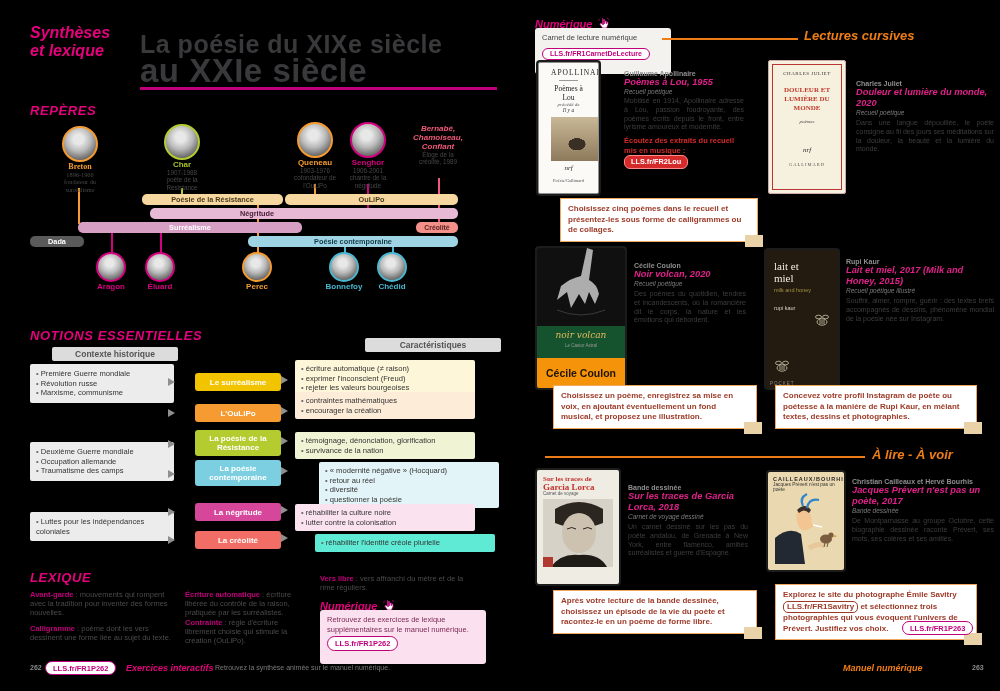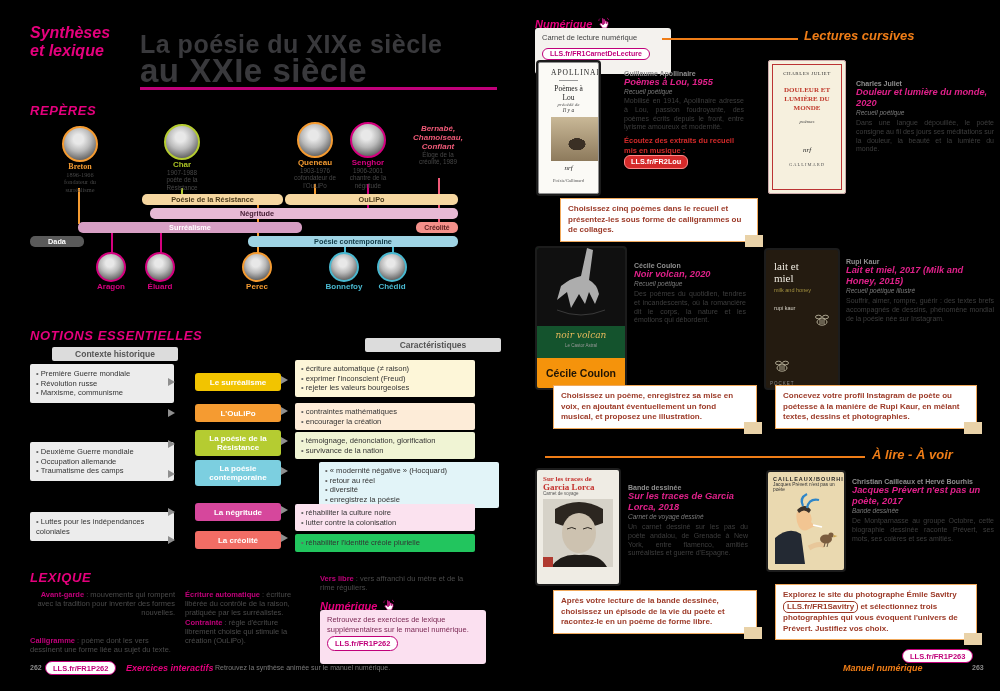--- a/index.html
+++ b/index.html
@@ -22,21 +22,21 @@
   .vline{width:2px;}
   
   .colhead{font-size:8.5px;font-weight:bold;color:#555;background:#dcdcdc;border-radius:2px;padding:2px 8px;text-align:center;}
   .card{background:#ececec;border-radius:2px;padding:5px 6px;}
   .card div,.fcard div{font-size:7.6px;line-height:9.6px;color:#333;}
   .card div::before,.fcard div::before{content:"• ";color:#666;}
   .chip{color:#fff;font-weight:bold;font-size:8px;line-height:9px;display:flex;align-items:center;justify-content:center;text-align:center;border-radius:3px;padding:2px;}
   .c1{background:#f2c400;} .c2{background:#f59b31;} .c3{background:#b5cc31;}
   .c4{background:#7ccfe0;} .c5{background:#d6479c;} .c6{background:#f26d65;}
   .f1{background:#fdf6d8;} .f2{background:#fdecd8;} .f3{background:#f0f4d4;}
-  .f4{background:#e2f4f8;} .f5{background:#fbe2ef;} .f6{background:#22c55e;}
+  .f4{background:#e2f4f8;} .f5{background:#fbe2ef;} .f6{background:#5eead4;margin-left:20px;}
   .fcard{border-radius:2px;padding:4px 6px;}
   .tri{width:0;height:0;border:4px solid transparent;border-left:7px solid #8f8f8f;}
   
   .lex{font-size:7.5px;line-height:9.2px;color:#4a4a4a;}
   .lexterm{color:#c0007a;font-weight:bold;}
   .numlab{color:#e5007d;font-weight:900;font-style:italic;font-size:11px;}
   .llsbtn{display:inline-block;border:1.5px solid #c0007a;color:#c0007a;background:#fff;
           border-radius:8px;font-weight:bold;font-size:7.5px;padding:1.5px 7px;white-space:nowrap;}
   .pinkbox{background:#fbe0f0;border-radius:3px;padding:5px 7px;font-size:7.5px;line-height:9.5px;color:#7c2a55;}
   .footnote{font-size:7px;color:#7a7a7a;}
@@ -189,45 +189,45 @@
   <div class="abs tri" style="left:281px;top:437px;"></div>
   <div class="abs tri" style="left:281px;top:467px;"></div>
   <div class="abs tri" style="left:281px;top:506px;"></div>
   <div class="abs tri" style="left:281px;top:534px;"></div>
 
   <div class="abs fcard f1" style="left:295px;top:360px;width:168px;">
     <div>écriture automatique (≠ raison)</div>
     <div>exprimer l'inconscient (Freud)</div>
     <div>rejeter les valeurs bourgeoises</div>
   </div>
-  <div class="abs fcard f2" style="left:295px;top:403px;width:168px;">
+  <div class="abs fcard f2" style="left:295px;top:392px;width:168px;">
     <div>contraintes mathématiques</div>
     <div>encourager la création</div>
   </div>
   <div class="abs fcard f3" style="left:295px;top:432px;width:168px;">
     <div>témoignage, dénonciation, glorification</div>
     <div>survivance de la nation</div>
   </div>
   <div class="abs fcard f4" style="left:295px;top:462px;width:168px;margin-left:24px;">
     <div>« modernité négative » (Hocquard)</div>
     <div>retour au réel</div>
     <div>diversité</div>
-    <div>enregistrez la poésie</div>
+    <div>questionner la poésie</div>
   </div>
   <div class="abs fcard f5" style="left:295px;top:504px;width:168px;">
     <div>réhabiliter la culture noire</div>
     <div>lutter contre la colonisation</div>
   </div>
   <div class="abs fcard f6" style="left:295px;top:534px;width:168px;">
     <div>réhabiliter l'identité créole plurielle</div>
   </div>
 
   <div class="abs hpink" style="left:30px;top:570px;">LEXIQUE</div>
   <div class="abs lex" style="left:30px;top:590px;width:145px;">
-    <div style="margin-bottom:18px;text-align:right;"><span class="lexterm">Avant-garde</span><span> : mouvements qui rompent avec la tradition pour inventer des formes nouvelles.</span></div>
+    <div style="margin-bottom:6px;"><span class="lexterm">Avant-garde</span><span> : mouvements qui rompent avec la tradition pour inventer des formes nouvelles.</span></div>
     <div><span class="lexterm">Calligramme</span><span> : poème dont les vers dessinent une forme liée au sujet du texte.</span></div>
   </div>
   <div class="abs lex" style="left:185px;top:590px;width:122px;">
     <div><span class="lexterm">Écriture automatique</span><span> : écriture libérée du contrôle de la raison, pratiquée par les surréalistes.</span></div>
     <div style="margin-bottom:6px;"><span class="lexterm">Contrainte</span><span> : règle d'écriture librement choisie qui stimule la création (OuLiPo).</span></div>
   </div>
   <div class="abs lex" style="left:320px;top:574px;width:150px;">
     <div><span class="lexterm">Vers libre</span><span> : vers affranchi du mètre et de la rime réguliers.</span></div>
   </div>
   <div class="abs" style="left:320px;top:596px;">
@@ -401,16 +401,16 @@
   </div>
 
   <div class="taskbox" style="left:553px;top:590px;width:188px;"><span>Après votre lecture de la bande dessinée, choisissez un épisode de la vie du poète et racontez-le en un poème de forme libre.</span></div>
   <div class="taskbox" style="left:775px;top:584px;width:186px;">
     <span>Explorez le site du photographe Émile Savitry</span>
     <span class="savchip">LLS.fr/FR1Savitry</span>
     <span>et sélectionnez trois photographies qui vous évoquent l'univers de Prévert. Justifiez vos choix.</span>
   </div>
 
   <div class="abs footlabel" style="left:843px;top:663px;color:#ef7d17;">Manuel numérique</div>
-  <span class="abs llsbtn" style="left:902px;top:621px;margin-top:28px;">LLS.fr/FR1P263</span>
+  <span class="abs llsbtn" style="left:902px;top:621px;">LLS.fr/FR1P263</span>
   <div class="abs pageno" style="left:972px;top:664px;">263</div>
 
 </div>
 
 </body></html>

